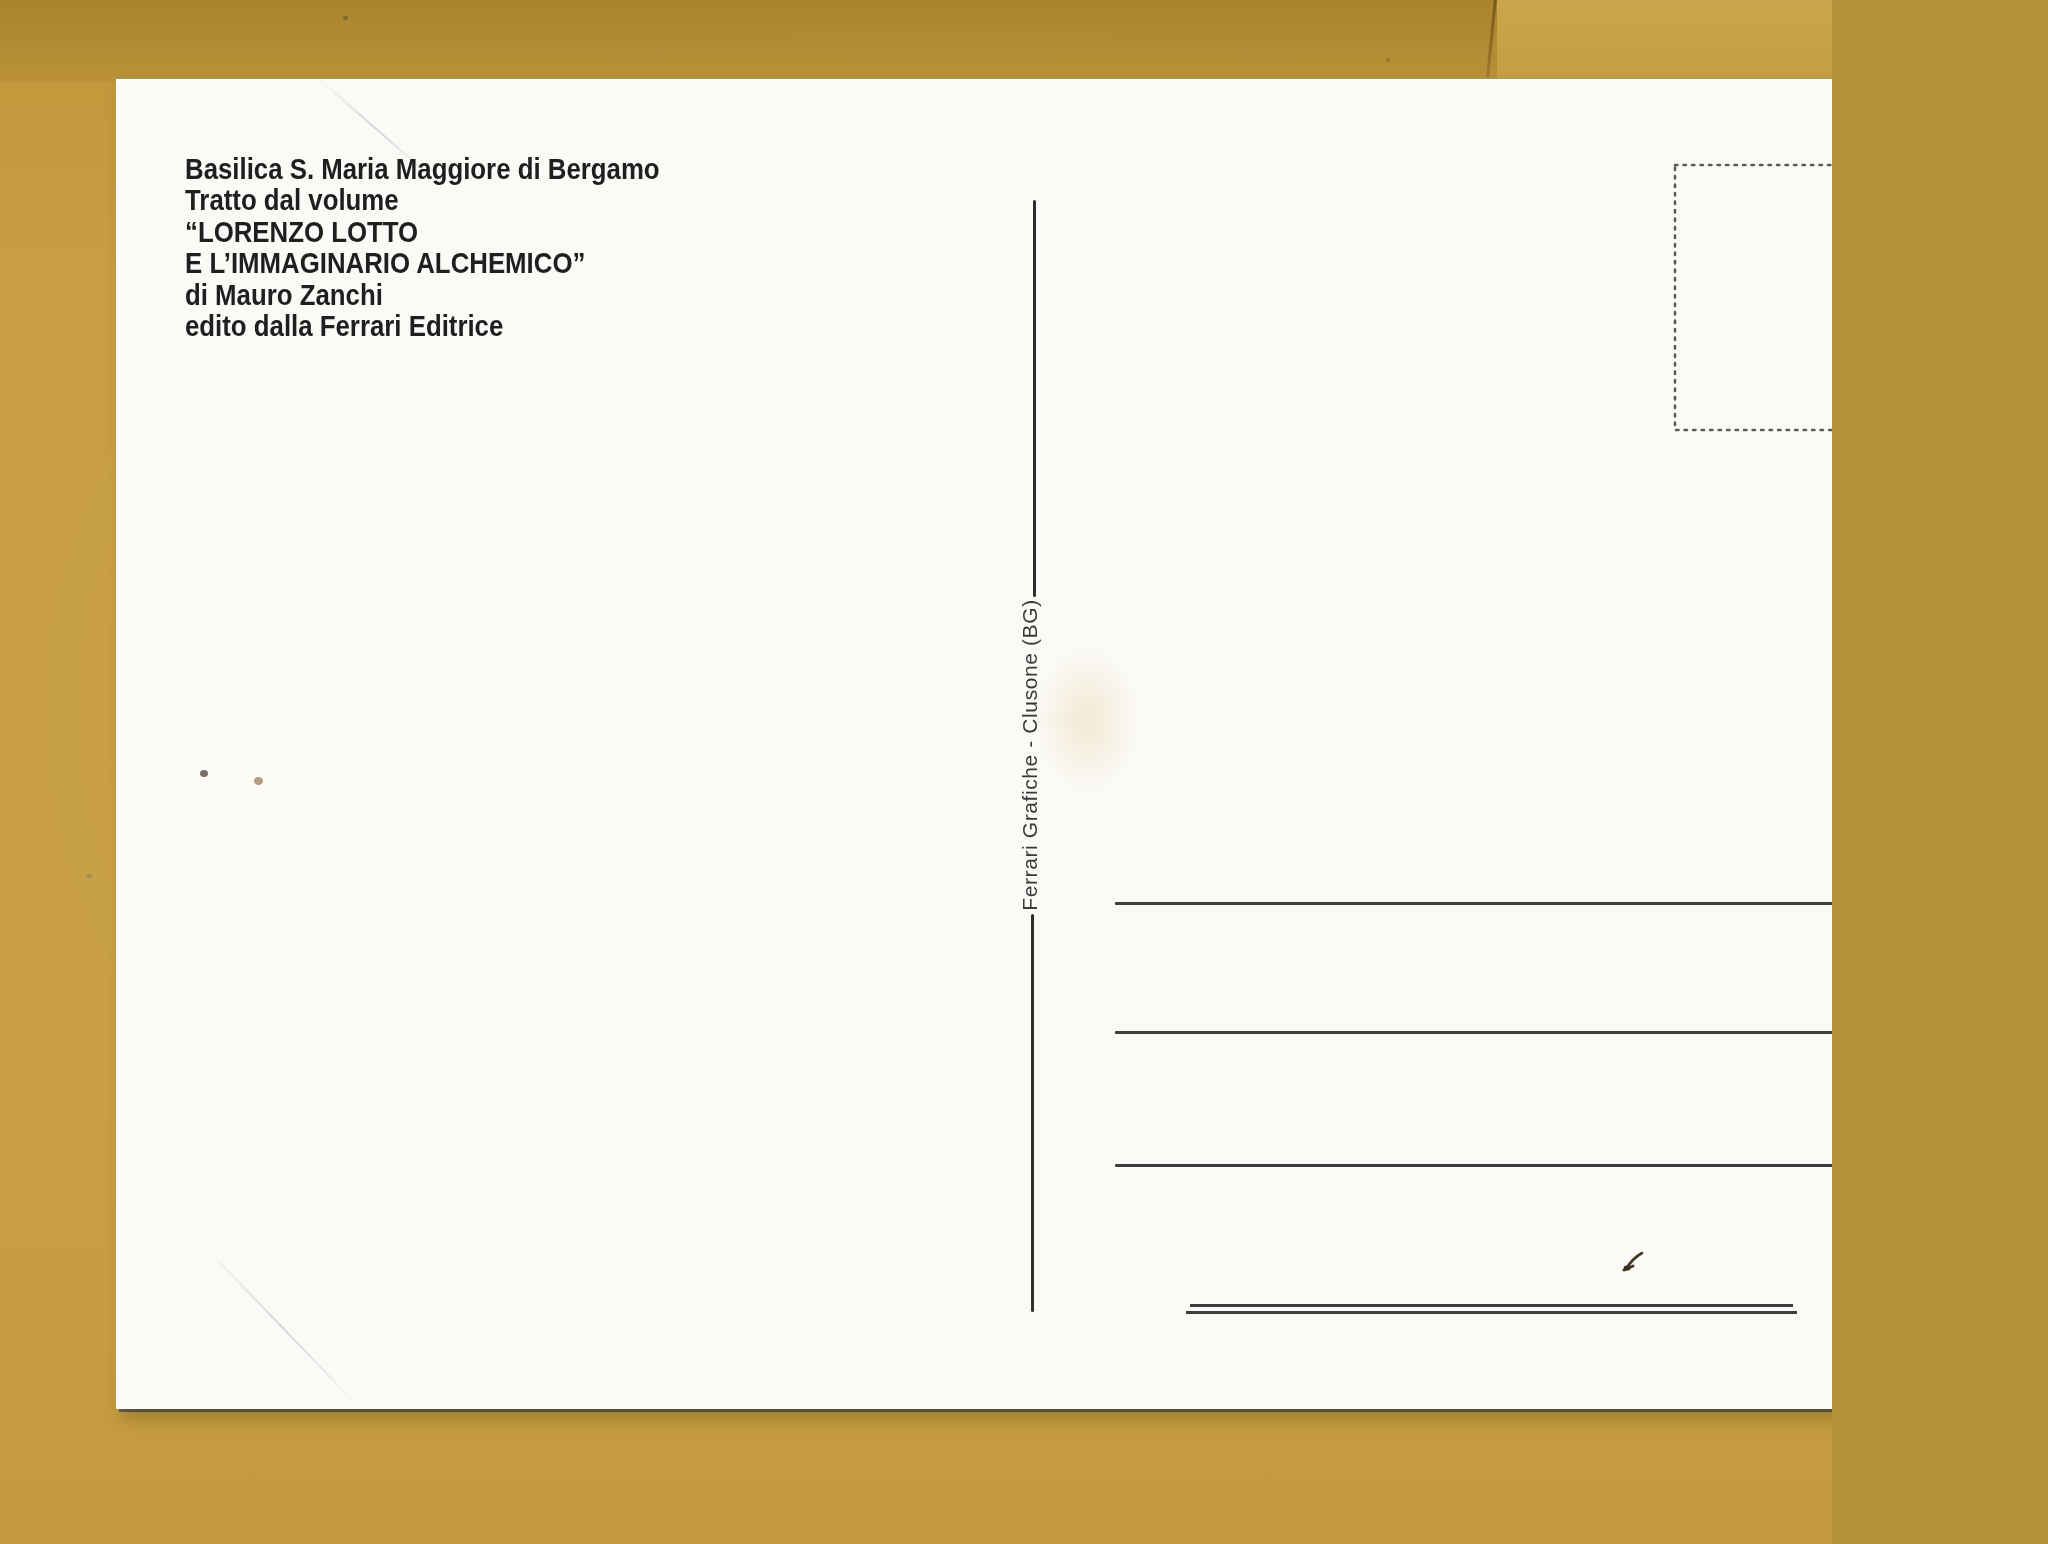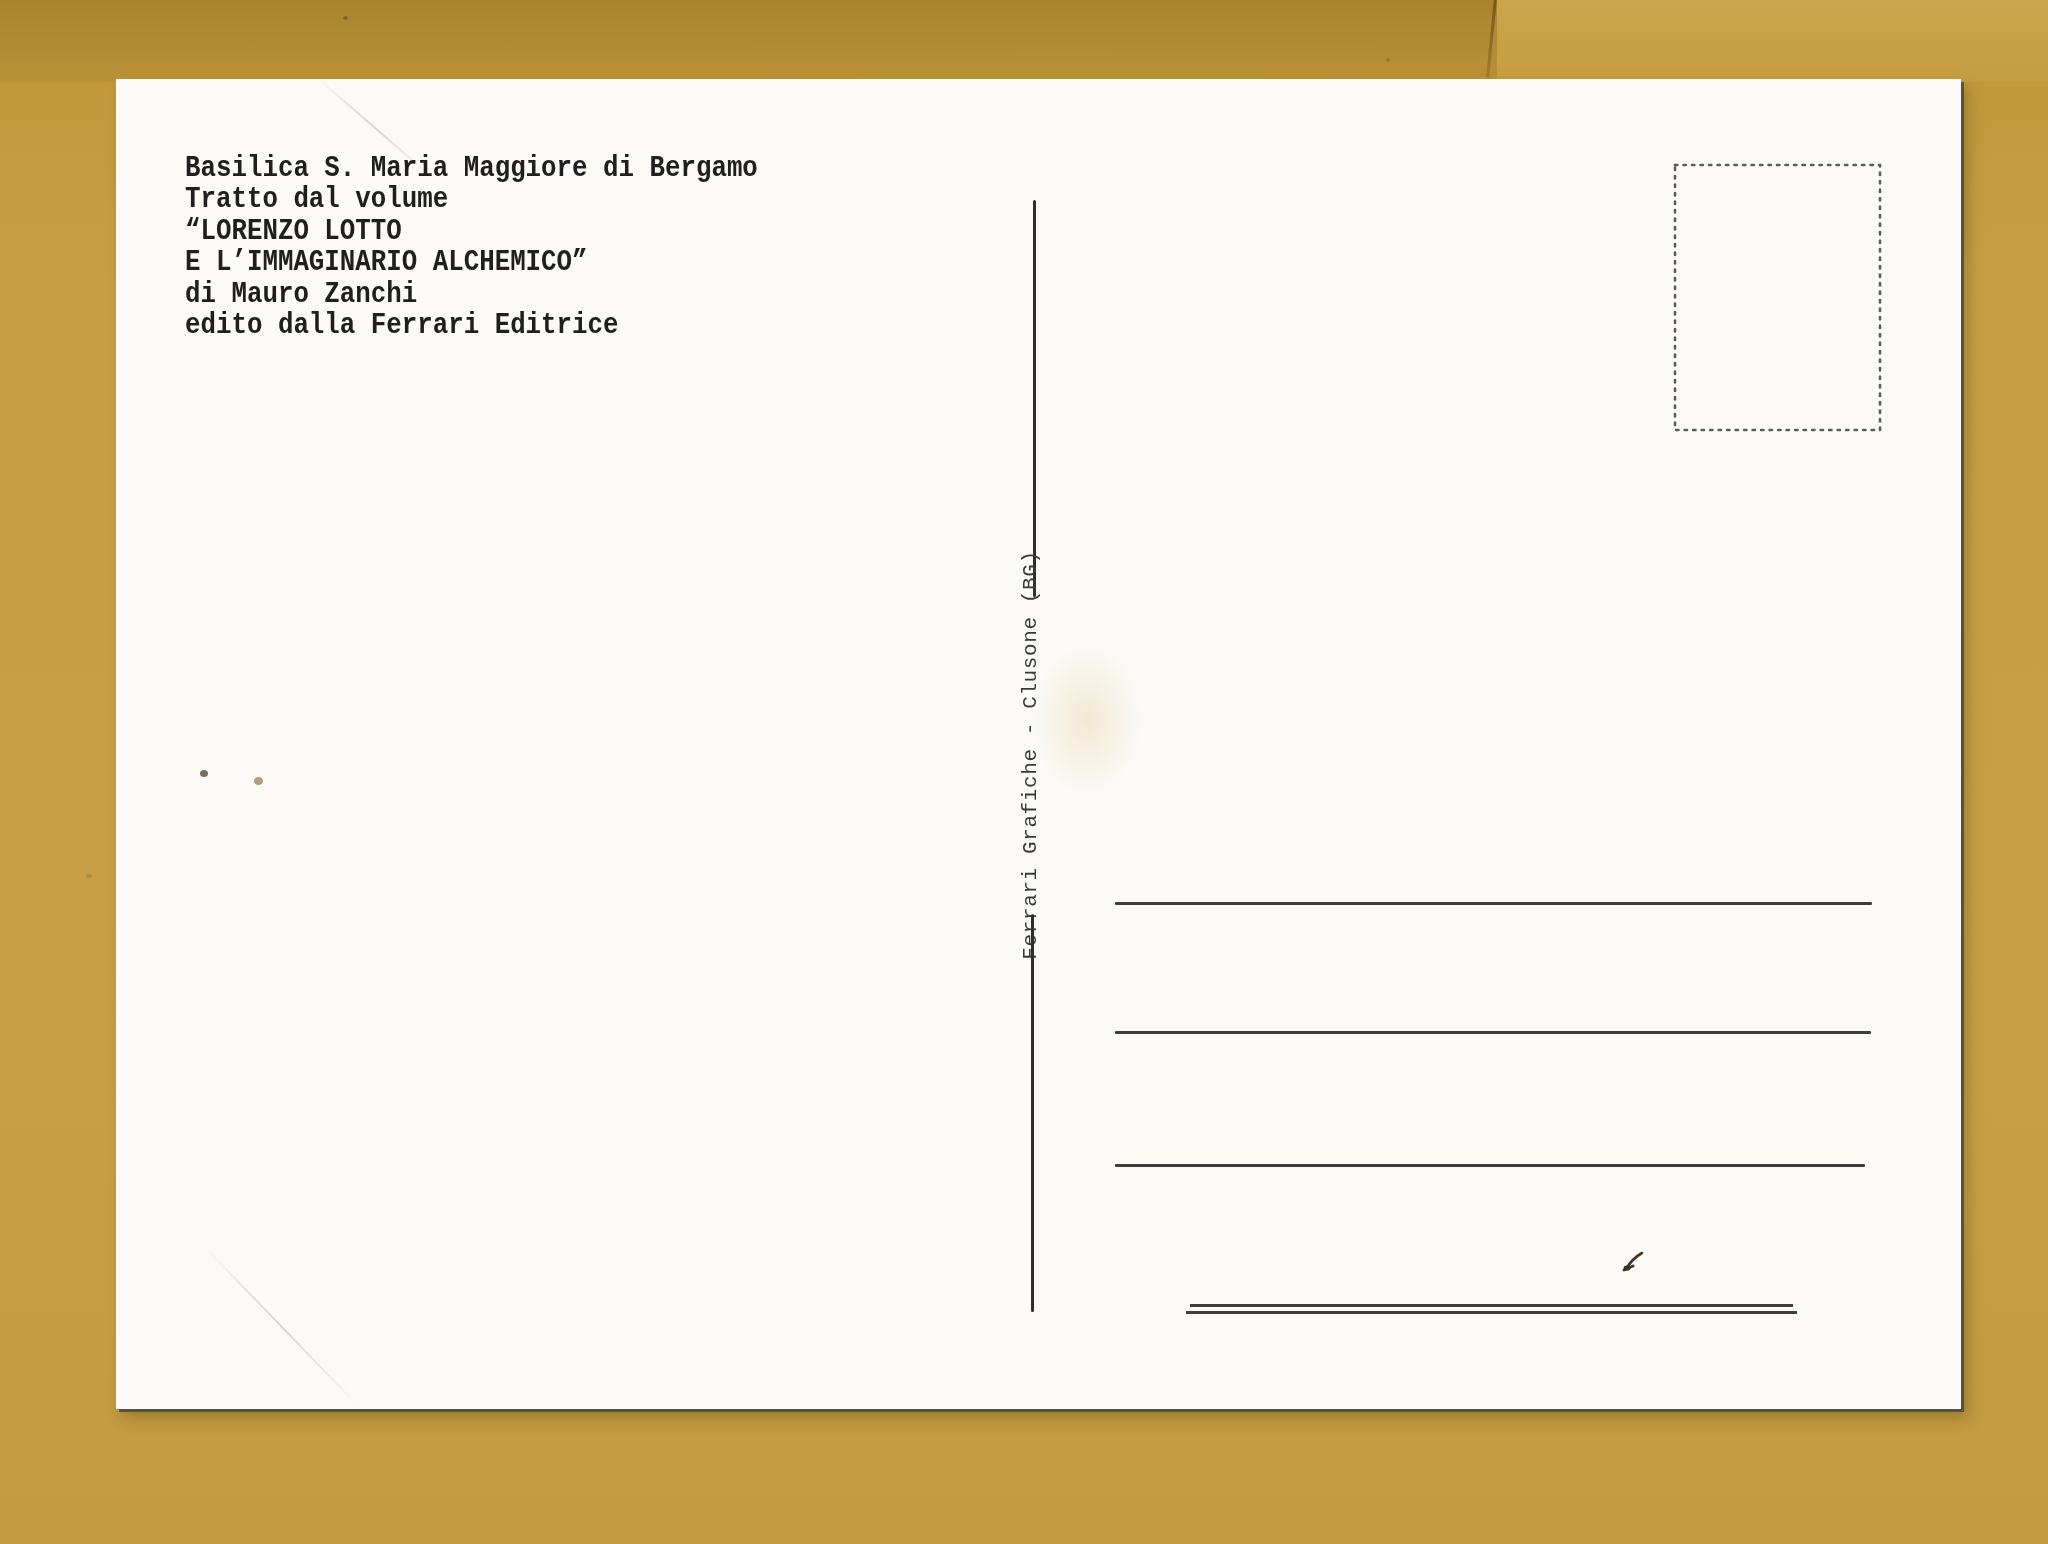--- a/index.html
+++ b/index.html
@@ -1,23 +1,23 @@
 <!DOCTYPE html>
 <html><head>
 <meta charset="utf-8">
 <style>
   html,body{margin:0;padding:0;background:#b3913a;}
   #scene{
     position:relative;
-    width:2048px;height:1544px;
+    width:1832px;height:1544px;
     overflow:hidden;
     background:
       radial-gradient(ellipse 1600px 1200px at 52% 46%, rgba(255,240,190,0.10), rgba(0,0,0,0) 60%),
       linear-gradient(180deg, #c09637 0%, #c79e44 18%, #c89f45 70%, #c39a3f 100%);
-    font-family:Liberation Mono, monospace;
+    font-family:Liberation Sans, sans-serif;
   }
   
   .bg-strip-dark{
     position:absolute;left:0;top:0;width:1497px;height:82px;
     background:linear-gradient(to bottom, rgba(90,62,8,0.22), rgba(90,62,8,0.08));
   }
   .bg-strip-light{
     position:absolute;left:1497px;top:0;width:551px;height:82px;
     background:linear-gradient(to bottom, rgba(255,236,170,0.18), rgba(255,236,170,0.06));
   }

